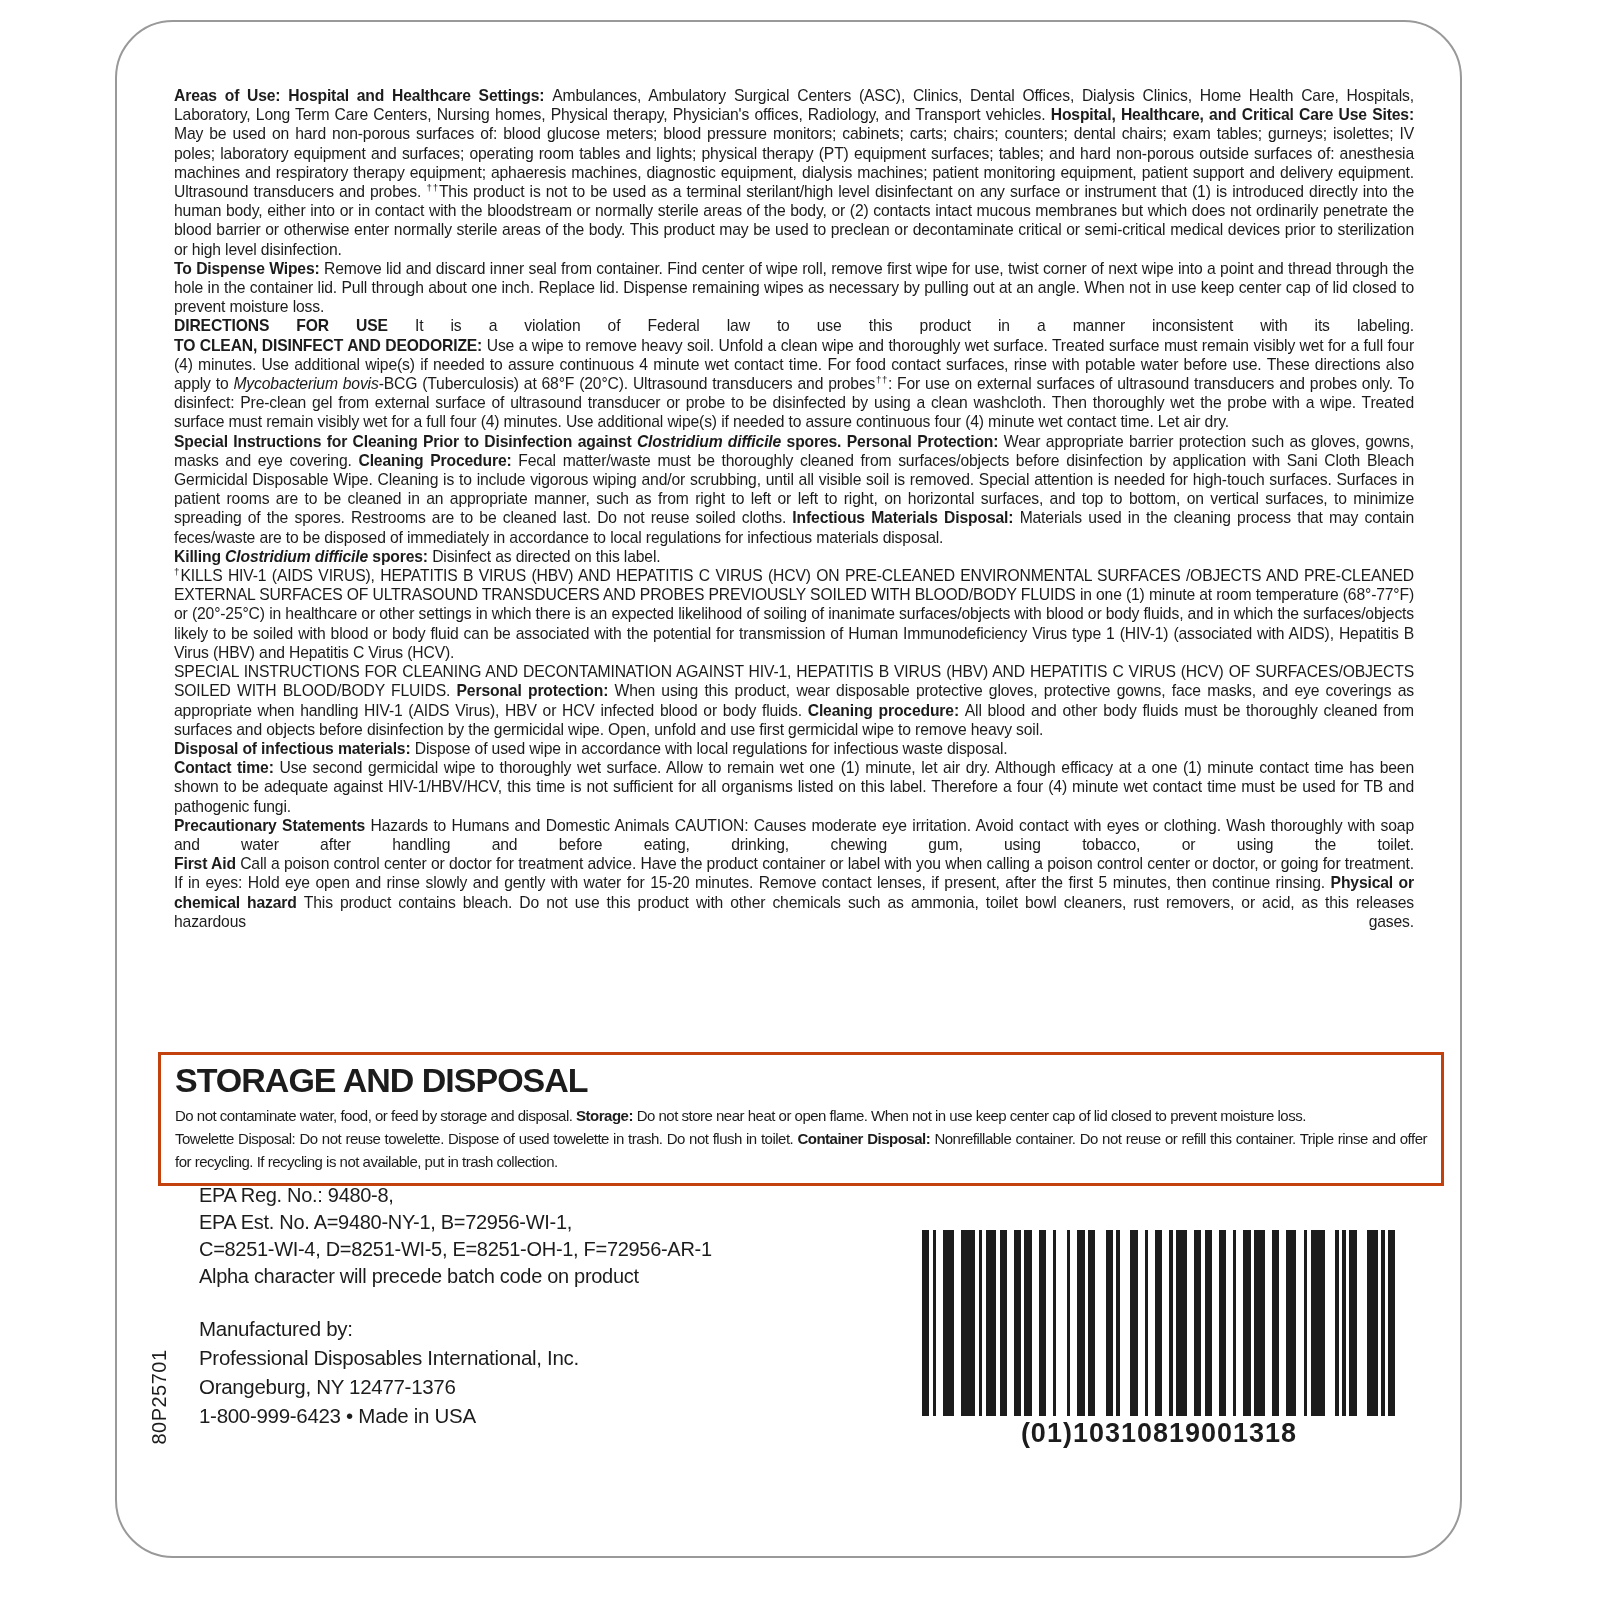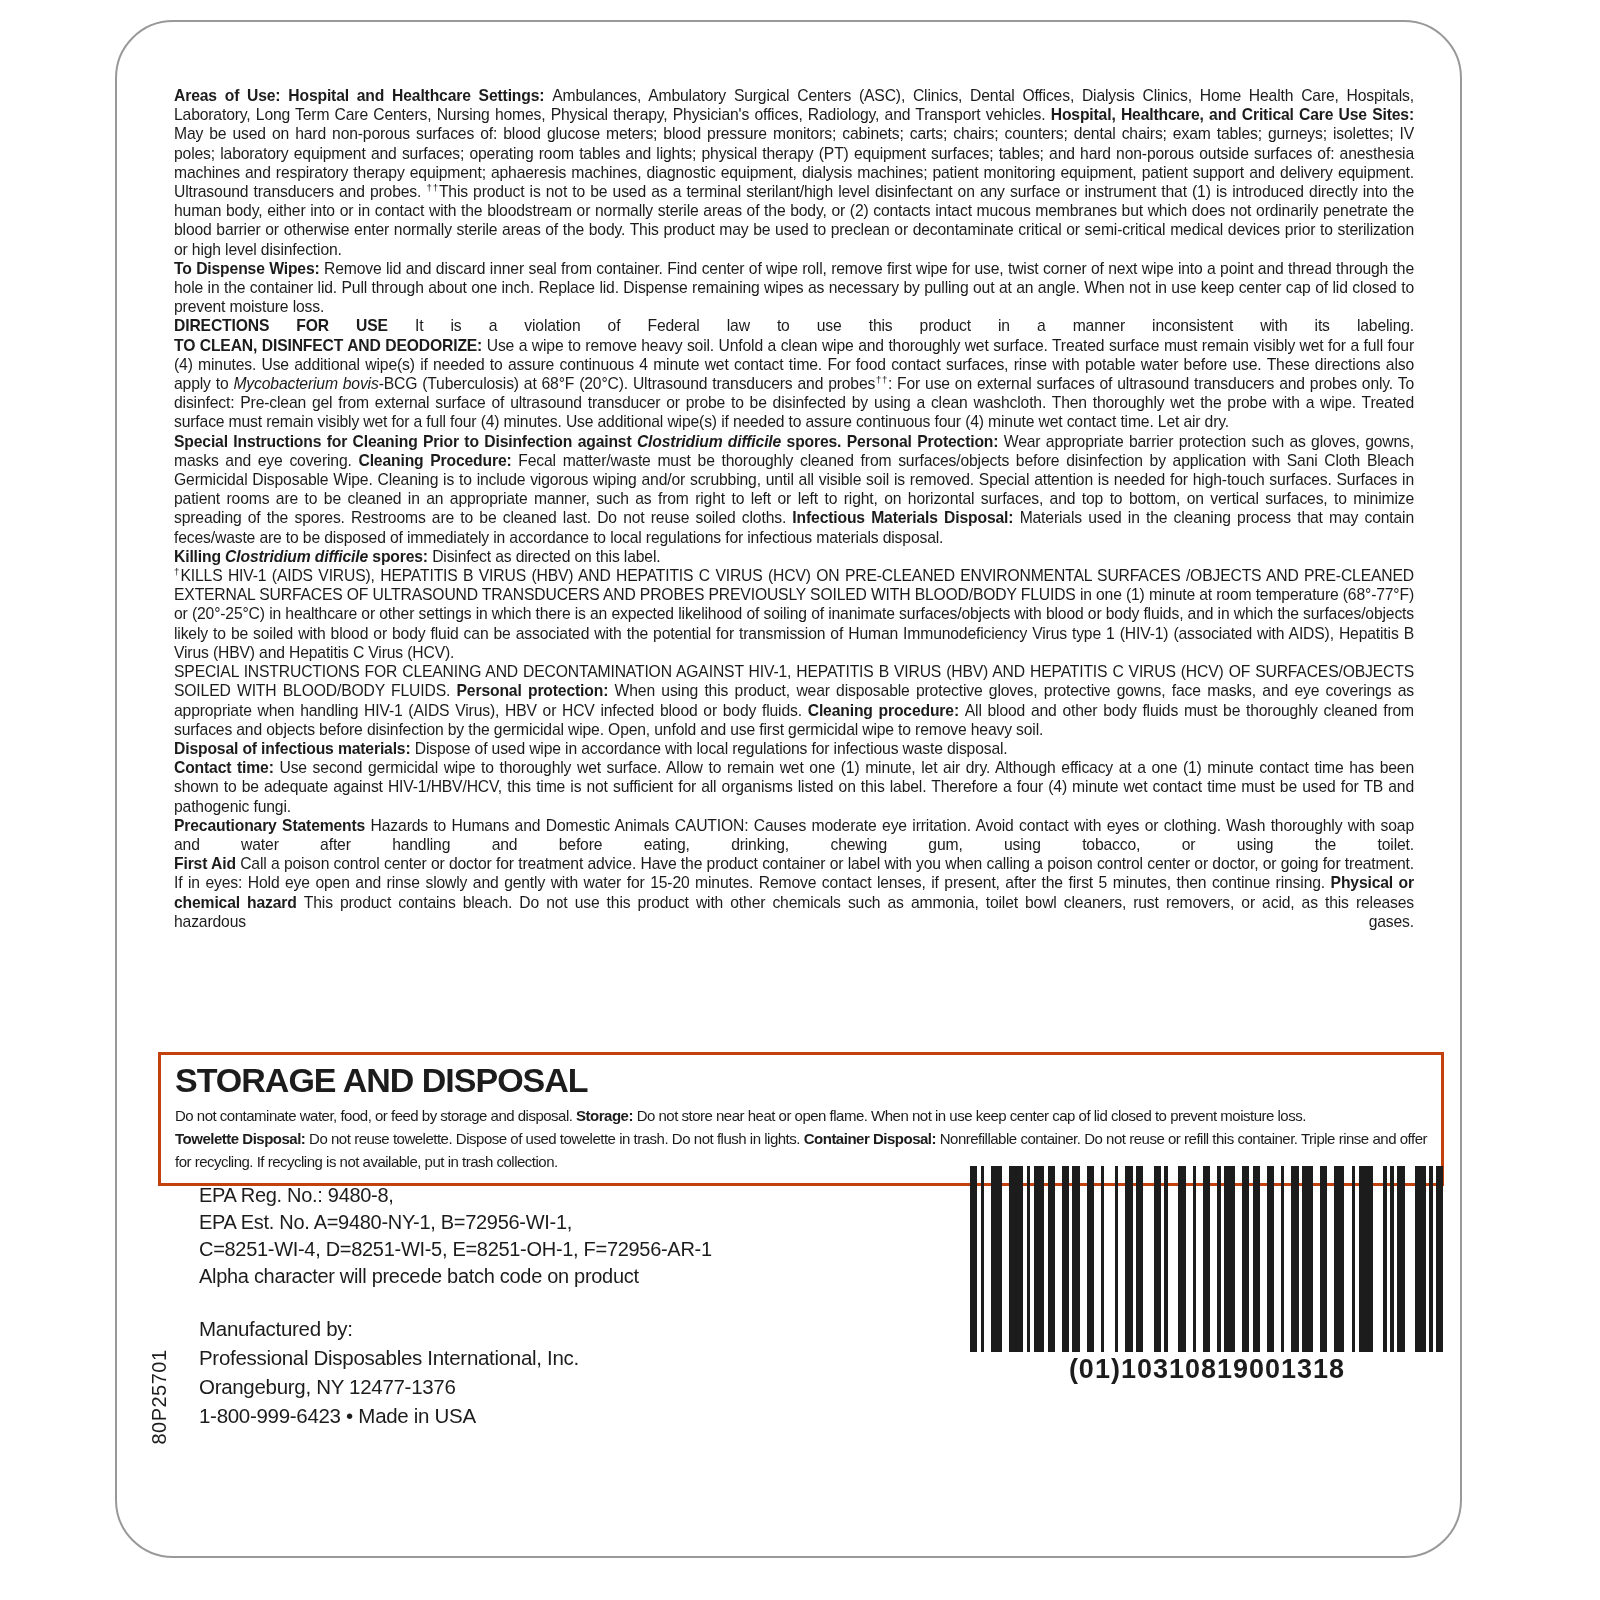--- a/index.html
+++ b/index.html
@@ -31,21 +31,21 @@
   }
   .mfg-block{
     position:absolute;left:82px;top:1292px;width:640px;
     font-size:20.5px;line-height:29px;letter-spacing:-0.3px;
   }
   .side-code{
     position:absolute;left:-12px;top:1360px;width:116px;height:30px;
     transform:rotate(-90deg);
     font-size:20px;letter-spacing:0.5px;text-align:center;
   }
-  .barcode-wrap{position:absolute;left:805px;top:1144px;width:474px;margin-left:48px;}
+  .barcode-wrap{position:absolute;left:805px;top:1208px;width:474px;}
   .barcode{display:flex;width:474px;height:186px;}
   .barcode div{height:100%;}
   .barcode-value{
     width:100%;text-align:center;font-size:27px;font-weight:600;
     letter-spacing:1px;margin-top:2px;
   }
 </style>
 </head>
 <body>
 
@@ -63,21 +63,21 @@
     <p><span style="font-weight: bold;">Disposal of infectious materials: </span><span>Dispose of used wipe in accordance with local regulations for infectious waste disposal.</span></p>
     <p><span style="font-weight: bold;">Contact time: </span><span>Use second germicidal wipe to thoroughly wet surface. Allow to remain wet one (1) minute, let air dry. Although efficacy at a one (1) minute contact time has been shown to be adequate against HIV-1/HBV/HCV, this time is not sufficient for all organisms listed on this label. Therefore a four (4) minute wet contact time must be used for TB and pathogenic fungi.</span></p>
     <p class="jl"><span style="font-weight: bold;">Precautionary Statements </span><span>Hazards to Humans and Domestic Animals CAUTION:  Causes moderate eye irritation. Avoid contact with eyes or clothing. Wash thoroughly with soap and water after handling and before eating, drinking, chewing gum, using tobacco, or using the toilet.</span></p>
     <p class="jl"><span style="font-weight: bold;">First Aid </span><span>Call a poison control center or doctor for treatment advice. Have the product container or label with you when calling a poison control center or doctor, or going for treatment. If in eyes: Hold eye open and rinse slowly and gently with water for 15-20 minutes. Remove contact lenses, if present, after the first 5 minutes, then continue rinsing. </span><span style="font-weight: bold;">Physical or chemical hazard </span><span>This product contains bleach. Do not use this product with other chemicals such as ammonia, toilet bowl cleaners, rust removers, or acid, as this releases hazardous gases.</span></p>
   </div>
 
   <div class="storage-box">
     <div class="storage-title">STORAGE AND DISPOSAL</div>
     <div class="storage-text">
       <p><span>Do not contaminate water, food, or feed by storage and disposal. </span><span style="font-weight: bold;">Storage: </span><span>Do not store near heat or open flame. When not in use keep center cap of lid closed to prevent moisture loss.</span></p>
-      <p><span style="font-weight: bold;">Towelette Disposal: </span><span>Do not reuse towelette. Dispose of used towelette in trash. Do not flush in lights. </span><span style="font-weight: bold;">Container Disposal: </span><span>Nonrefillable container. Do not reuse or refill this container. Triple rinse and offer for recycling. If recycling is not available, put in trash collection.</span></p>
+      <p><span style="font-weight: normal;">Towelette Disposal: </span><span>Do not reuse towelette. Dispose of used towelette in trash. Do not flush in toilet. </span><span style="font-weight: bold;">Container Disposal: </span><span>Nonrefillable container. Do not reuse or refill this container. Triple rinse and offer for recycling. If recycling is not available, put in trash collection.</span></p>
     </div>
   </div>
 
   <div class="epa-block">
     <div>EPA Reg. No.: 9480-8,</div>
     <div>EPA Est. No. A=9480-NY-1, B=72956-WI-1,</div>
     <div>C=8251-WI-4, D=8251-WI-5, E=8251-OH-1, F=72956-AR-1</div>
     <div>Alpha character will precede batch code on product</div>
   </div>
 

